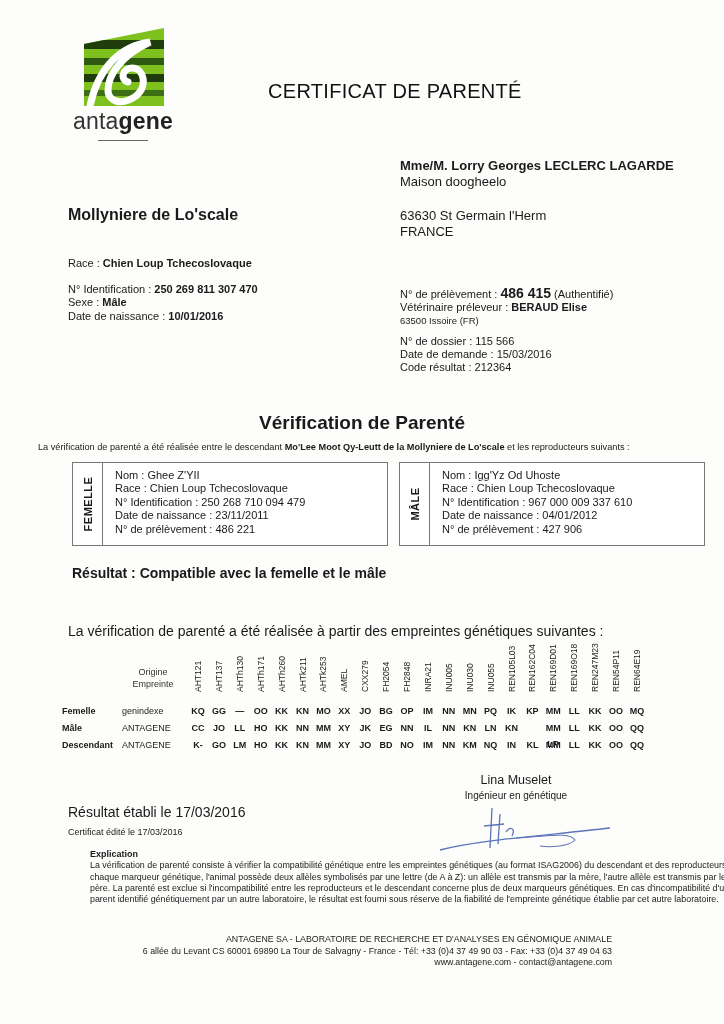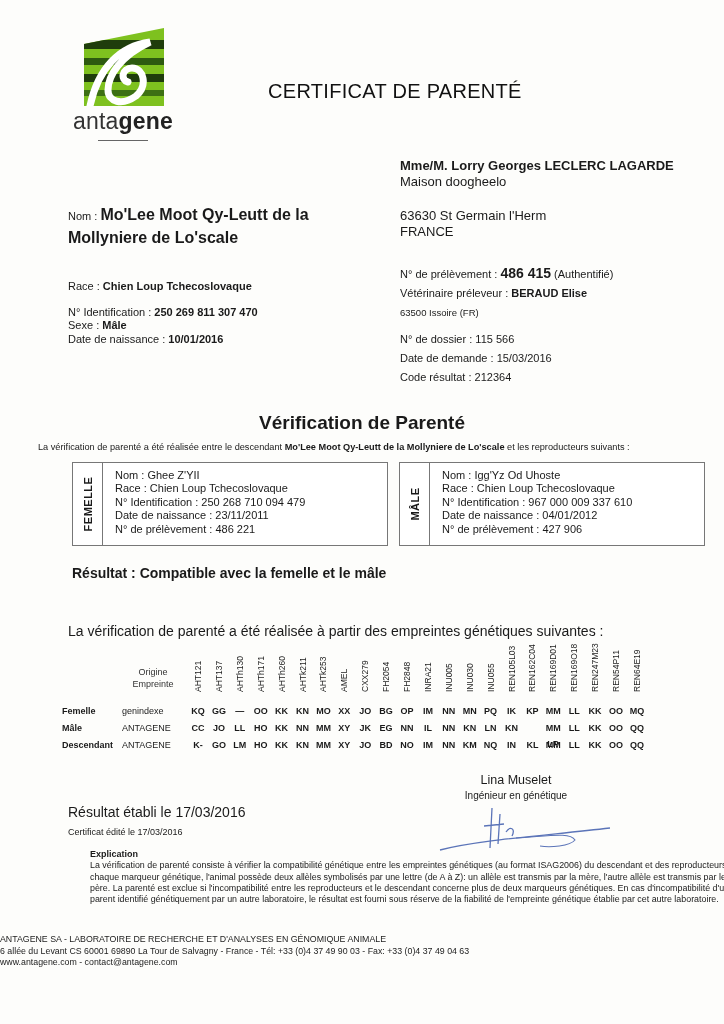--- a/index.html
+++ b/index.html
@@ -26,21 +26,21 @@
   #owner { left: 400px; top: 158px; font-size: 13px; line-height: 16px; }
   #owner .gap { height: 18px; }
 
   
   #dog { left: 68px; top: 204px; }
   #dog .name-line { font-size: 16px; line-height: 21px; font-weight: bold; }
   #dog .name-line .lbl { font-size: 11px; font-weight: normal; }
   #dog .info { font-size: 11px; line-height: 13.5px; }
 
   
-  #sample { left: 400px; top: 264px; font-size: 11px; line-height: 19px; }
+  #sample { left: 400px; top: 287px; font-size: 11px; line-height: 13px; }
   #sample .big { font-size: 14px; font-weight: bold; }
 
   #verif-title { left: 0; width: 724px; top: 412px; text-align: center; font-size: 19px; font-weight: bold; }
   #verif-intro { left: 38px; top: 442px; font-size: 9.2px; white-space: nowrap; }
 
   
   .parent-box { top: 462px; height: 84px; border: 1px solid #777; display: flex; background: #fff; }
   #box-femelle { left: 72px; width: 316px; }
   #box-male { left: 399px; width: 306px; }
   .parent-box .side { width: 30px; border-right: 1px solid #777; position: relative; }
@@ -67,21 +67,21 @@
   #signer .t { font-size: 10px; margin-top: 3px; }
   #signature { left: 420px; top: 802px; width: 200px; height: 50px; }
 
   #dates { left: 68px; top: 804px; }
   #dates .d1 { font-size: 14px; }
   #dates .d2 { font-size: 9px; margin-top: 7px; }
 
   #explication { left: 68px; top: 849px; width: 648px; font-size: 8.9px; line-height: 11.3px; margin-left: 22px; }
   #explication .h { font-weight: bold; font-size: 9px; }
 
-  #footer { left: 0; width: 612px; top: 934px; text-align: left; font-size: 8.8px; line-height: 11.6px; color: #222; }
+  #footer { left: 0; width: 612px; top: 934px; text-align: right; font-size: 8.8px; line-height: 11.6px; color: #222; }
 </style>
 </head>
 <body>
 
 <div id="logo" class="abs">
   <svg class="mark" viewBox="0 0 88 78">
     <defs>
       <clipPath id="lc">
           <path d="M4 16 L84 0 L84 78 L4 78 Z"></path>
         </clipPath>
@@ -103,21 +103,20 @@
 
 <div id="owner" class="abs">
   <div class="b">Mme/M. Lorry Georges LECLERC LAGARDE</div>
   <div>Maison doogheelo</div>
   <div class="gap"></div>
   <div>63630 St Germain l'Herm</div>
   <div>FRANCE</div>
 </div>
 
 <div id="dog" class="abs">
-  <div class="name-line"><span class="lbl">Nom : </span><span>Mo'Lee Moot Qy-Leutt de la</span></div>
   <div class="name-line">Mollyniere de Lo'scale</div>
   <div style="height:32px"></div>
   <div class="info"><span>Race : </span><span class="b">Chien Loup Tchecoslovaque</span></div>
   <div style="height:12px"></div>
   <div class="info"><span>N° Identification : </span><span class="b">250 269 811 307 470</span></div>
   <div class="info"><span>Sexe : </span><span class="b">Mâle</span></div>
   <div class="info"><span>Date de naissance : </span><span class="b">10/01/2016</span></div>
 </div>
 
 <div id="sample" class="abs">

